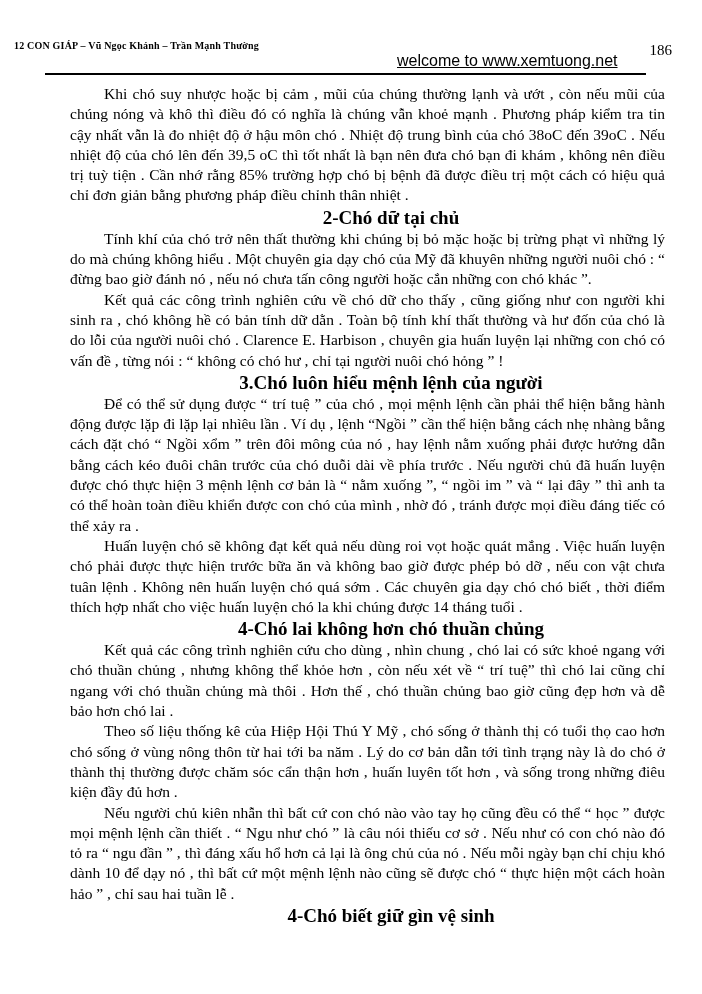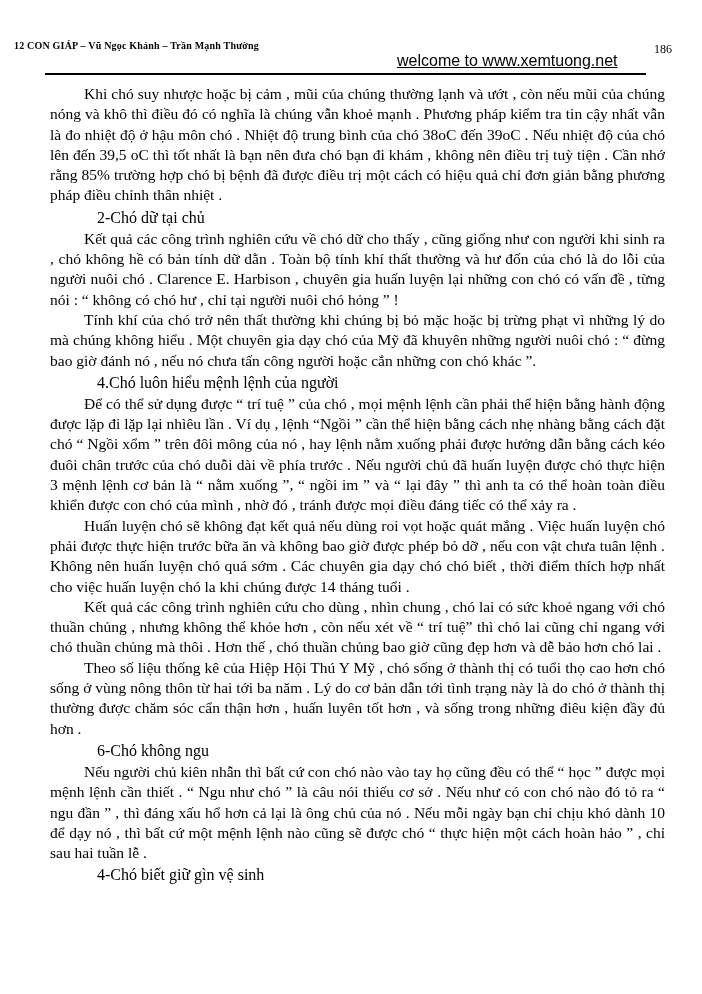--- a/index.html
+++ b/index.html
@@ -39,65 +39,65 @@
     text-decoration: underline;
     color: #000000;
     white-space: nowrap;
     cursor: pointer;
   }
   .page-number {
     position: absolute;
     right: 30px;
     top: 2px;
     font-family: "Liberation Serif", serif;
-    font-size: 12px;
+    font-size: 15px;
   }
   .header-rule {
     margin: 7px 0 0 45px;
     width: 601px;
     height: 2px;
     background: #000000;
   }
   .body-text {
-    padding: 9px 37px 0 50px;
+    padding: 9px 37px 0 70px;
     font-family: "Liberation Serif", serif;
     font-size: 15.5px;
     line-height: 20.3px;
     text-align: justify;
   }
   .body-text p.para {
     margin: 0;
     text-indent: 34px;
   }
   .body-text h2.heading {
     margin: 1px 0 1px 47px;
     font-family: "Liberation Serif", serif;
-    font-size: 16px;
-    font-weight: normal;
+    font-size: 19px;
+    font-weight: bold;
     line-height: 21px;
-    text-align: left;
+    text-align: center;
   }
 </style>
 </head>
 <body>
 
 <div class="page">
   <div class="header">
     <span class="book-title">12 CON GIÁP – Vũ Ngọc Khánh – Trần Mạnh Thường</span>
     <span class="site-link">welcome to www.xemtuong.net</span>
     <span class="page-number">186</span>
   </div>
   <div class="header-rule"></div>
   <div class="body-text" id="sections">
       <p class="para">Khi chó suy nhược hoặc bị cảm , mũi của chúng thường lạnh và ướt , còn nếu mũi của chúng nóng và khô thì điều đó có nghĩa là chúng vẫn khoẻ mạnh . Phương pháp kiểm tra tin cậy nhất vẫn là đo nhiệt độ ở hậu môn chó . Nhiệt độ trung bình của chó 38oC đến 39oC . Nếu nhiệt độ của chó lên đến 39,5 oC thì tốt nhất là bạn nên đưa chó bạn đi khám , không nên điều trị tuỳ tiện . Cần nhớ rằng 85% trường hợp chó bị bệnh đã được điều trị một cách có hiệu quả chỉ đơn giản bằng phương pháp điều chỉnh thân nhiệt .</p>
       <h2 class="heading">2-Chó dữ tại chủ</h2>
+      <p class="para">Tính khí của chó trở nên thất thường khi chúng bị bỏ mặc hoặc bị trừng phạt vì những lý do mà chúng không hiểu . Một chuyên gia dạy chó của Mỹ đã khuyên những người nuôi chó : “ đừng bao giờ đánh nó , nếu nó chưa tấn công người hoặc cắn những con chó khác ”.</p>
       <p class="para">Kết quả các công trình nghiên cứu về chó dữ cho thấy , cũng giống như con người khi sinh ra , chó không hề có bản tính dữ dằn . Toàn bộ tính khí thất thường và hư đốn của chó là do lỗi của người nuôi chó . Clarence E. Harbison , chuyên gia huấn luyện lại những con chó có vấn đề , từng nói : “ không có chó hư , chỉ tại người nuôi chó hỏng ” !</p>
-      <p class="para">Tính khí của chó trở nên thất thường khi chúng bị bỏ mặc hoặc bị trừng phạt vì những lý do mà chúng không hiểu . Một chuyên gia dạy chó của Mỹ đã khuyên những người nuôi chó : “ đừng bao giờ đánh nó , nếu nó chưa tấn công người hoặc cắn những con chó khác ”.</p>
-      <h2 class="heading">4.Chó luôn hiểu mệnh lệnh của người</h2>
+      <h2 class="heading">3.Chó luôn hiểu mệnh lệnh của người</h2>
       <p class="para">Để có thể sử dụng được “ trí tuệ ” của chó , mọi mệnh lệnh cần phải thể hiện bằng hành động được lặp đi lặp lại nhìêu lần . Ví dụ , lệnh “Ngồi ” cần thể hiện bằng cách nhẹ nhàng bằng cách đặt chó “ Ngồi xổm ” trên đôi mông của nó , hay lệnh nằm xuống phải được hưởng dẫn bằng cách kéo đuôi chân trước của chó duỗi dài về phía trước . Nếu người chủ đã huấn luyện được chó thực hiện 3 mệnh lệnh cơ bản là “ nằm xuống ”, “ ngồi im ” và “ lại đây ” thì anh ta có thể hoàn toàn điều khiển được con chó của mình , nhờ đó , tránh được mọi điều đáng tiếc có thể xảy ra .</p>
       <p class="para">Huấn luyện chó sẽ không đạt kết quả nếu dùng roi vọt hoặc quát mắng . Việc huấn luyện chó phải được thực hiện trước bữa ăn và không bao giờ được phép bỏ dỡ , nếu con vật chưa tuân lệnh . Không nên huấn luyện chó quá sớm . Các chuyên gia dạy chó chó biết , thời điểm thích hợp nhất cho việc huấn luyện chó la khi chúng được 14 tháng tuổi .</p>
+      <h2 class="heading">4-Chó lai không hơn chó thuần chủng</h2>
       <p class="para">Kết quả các công trình nghiên cứu cho dùng , nhìn chung , chó lai có sức khoẻ ngang với chó thuần chủng , nhưng không thể khỏe hơn , còn nếu xét về “ trí tuệ” thì chó lai cũng chỉ ngang với chó thuần chủng mà thôi . Hơn thế , chó thuần chủng bao giờ cũng đẹp hơn và dễ bảo hơn chó lai .</p>
       <p class="para">Theo số liệu thống kê của Hiệp Hội Thú Y Mỹ , chó sống ở thành thị có tuổi thọ cao hơn chó sống ở vùng nông thôn từ hai tới ba năm . Lý do cơ bản dẫn tới tình trạng này là do chó ở thành thị thường được chăm sóc cẩn thận hơn , huấn luyên tốt hơn , và sống trong những điêu kiện đầy đủ hơn .</p>
-      <h2 class="heading">6-Chó không ngu</h2>
       <p class="para">Nếu người chủ kiên nhẫn thì bất cứ con chó nào vào tay họ cũng đều có thể “ học ” được mọi mệnh lệnh cần thiết . “ Ngu như chó ” là câu nói thiếu cơ sở . Nếu như có con chó nào đó tỏ ra “ ngu đần ” , thì đáng xấu hổ hơn cả lại là ông chủ của nó . Nếu mỗi ngày bạn chỉ chịu khó dành 10 để dạy nó , thì bất cứ một mệnh lệnh nào cũng sẽ được chó “ thực hiện một cách hoàn hảo ” , chỉ sau hai tuần lễ .</p>
       <h2 class="heading">4-Chó biết giữ gìn vệ sinh</h2>
     </div>
 </div>
 
 </body></html>

